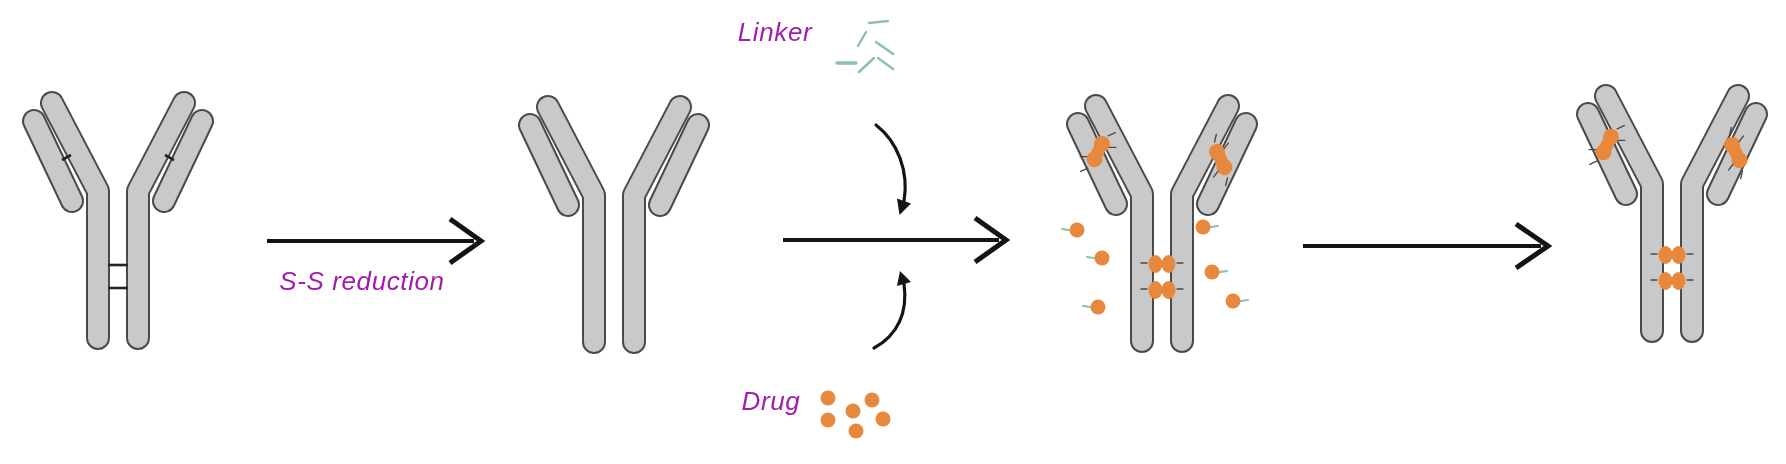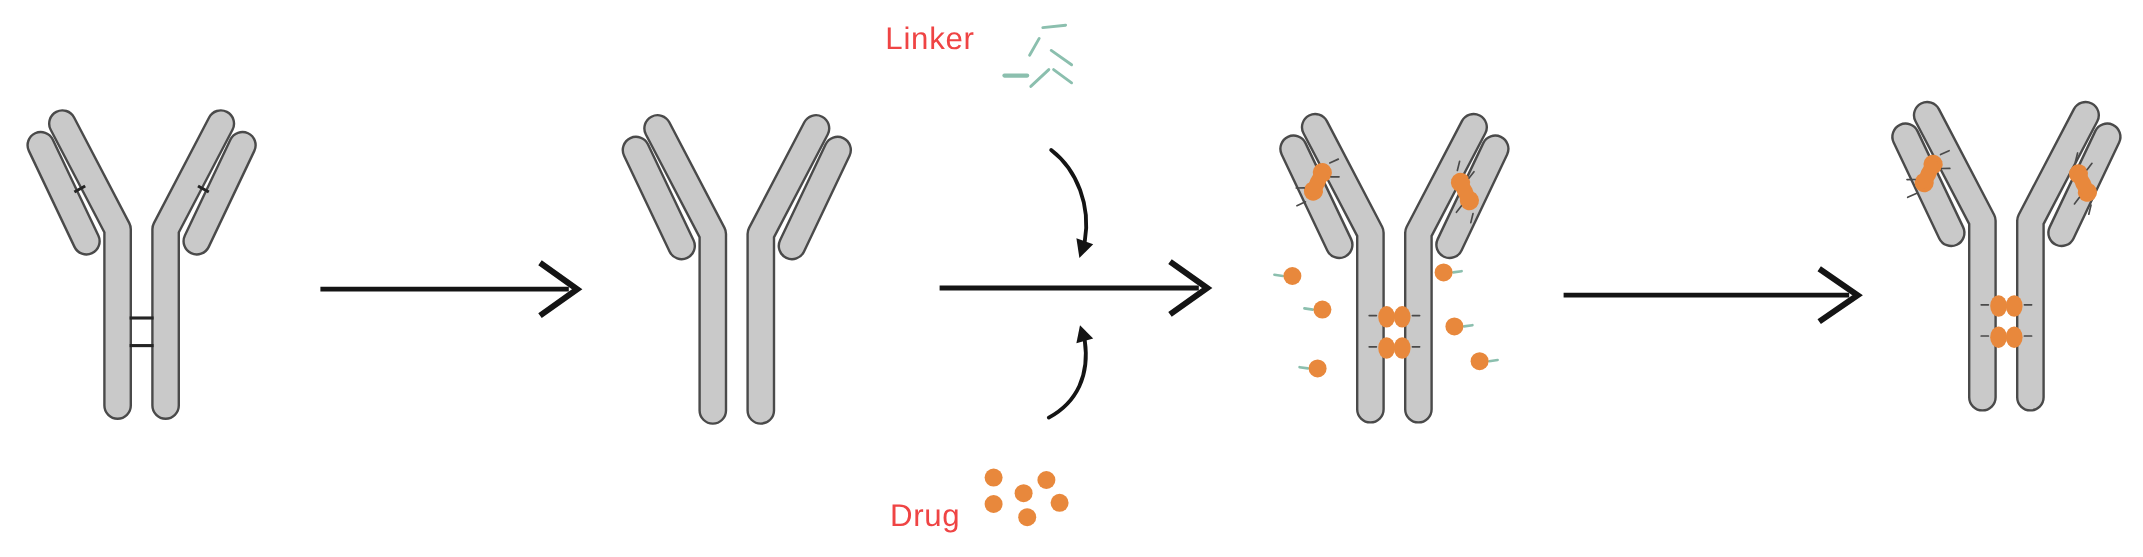--- a/index.html
+++ b/index.html
@@ -11,22 +11,23 @@
     font-family:"Liberation Sans",sans-serif;
   }
   #scene{position:absolute;left:0;top:0;}
   .lbl{
     position:absolute;
     transform:translateX(-50%);
     white-space:nowrap;
     font-size:26px;
     font-weight:500;
     letter-spacing:0.6px;
-    color:#ef4444;
+    color:#a21caf;
     line-height:1.1;
+    font-style:italic;
   }
   
   .abo{fill:none;stroke:var(--antibody-outline,#4a4a4a);stroke-width:24;stroke-linecap:round;stroke-linejoin:round;}
   .abf{fill:none;stroke:var(--antibody-fill,#c9c9c9);stroke-width:20;stroke-linecap:round;stroke-linejoin:round;}
   .ss{stroke:#242424;stroke-width:2.6;fill:none;stroke-linecap:butt;}
   .pay{fill:var(--drug-orange,#e8883c);stroke:none;}
   .ptick{stroke:#4a4a4a;stroke-width:1.4;fill:none;stroke-linecap:round;}
   .arrowline{stroke:var(--ink,#141414);stroke-width:4;fill:none;}
   .chev{stroke:var(--ink,#141414);stroke-width:5;fill:none;stroke-linejoin:miter;stroke-linecap:butt;}
   .curve{stroke:var(--ink,#141414);stroke-width:3.2;fill:none;stroke-linecap:round;}
@@ -156,16 +157,17 @@
     </g>
 
     <g transform="translate(1566,84)">
       <use href="#ab-shape"></use>
       <use href="#pay-arm" transform="translate(41,61) rotate(26)"></use>
       <use href="#pay-arm" transform="translate(170,69) rotate(-26)"></use>
       <use href="#pay-hinge" transform="translate(106,184)"></use>
     </g>
   </svg>
 
+  <div class="lbl" style="left:362px;top:267px">S-S reduction</div>
   <div class="lbl" style="left:775px;top:18px">Linker</div>
-  <div class="lbl" style="left:771px;top:415px">Drug</div>
+  <div class="lbl" style="left:771px;top:387px">Drug</div>
 
 </div>
 
 </body></html>

